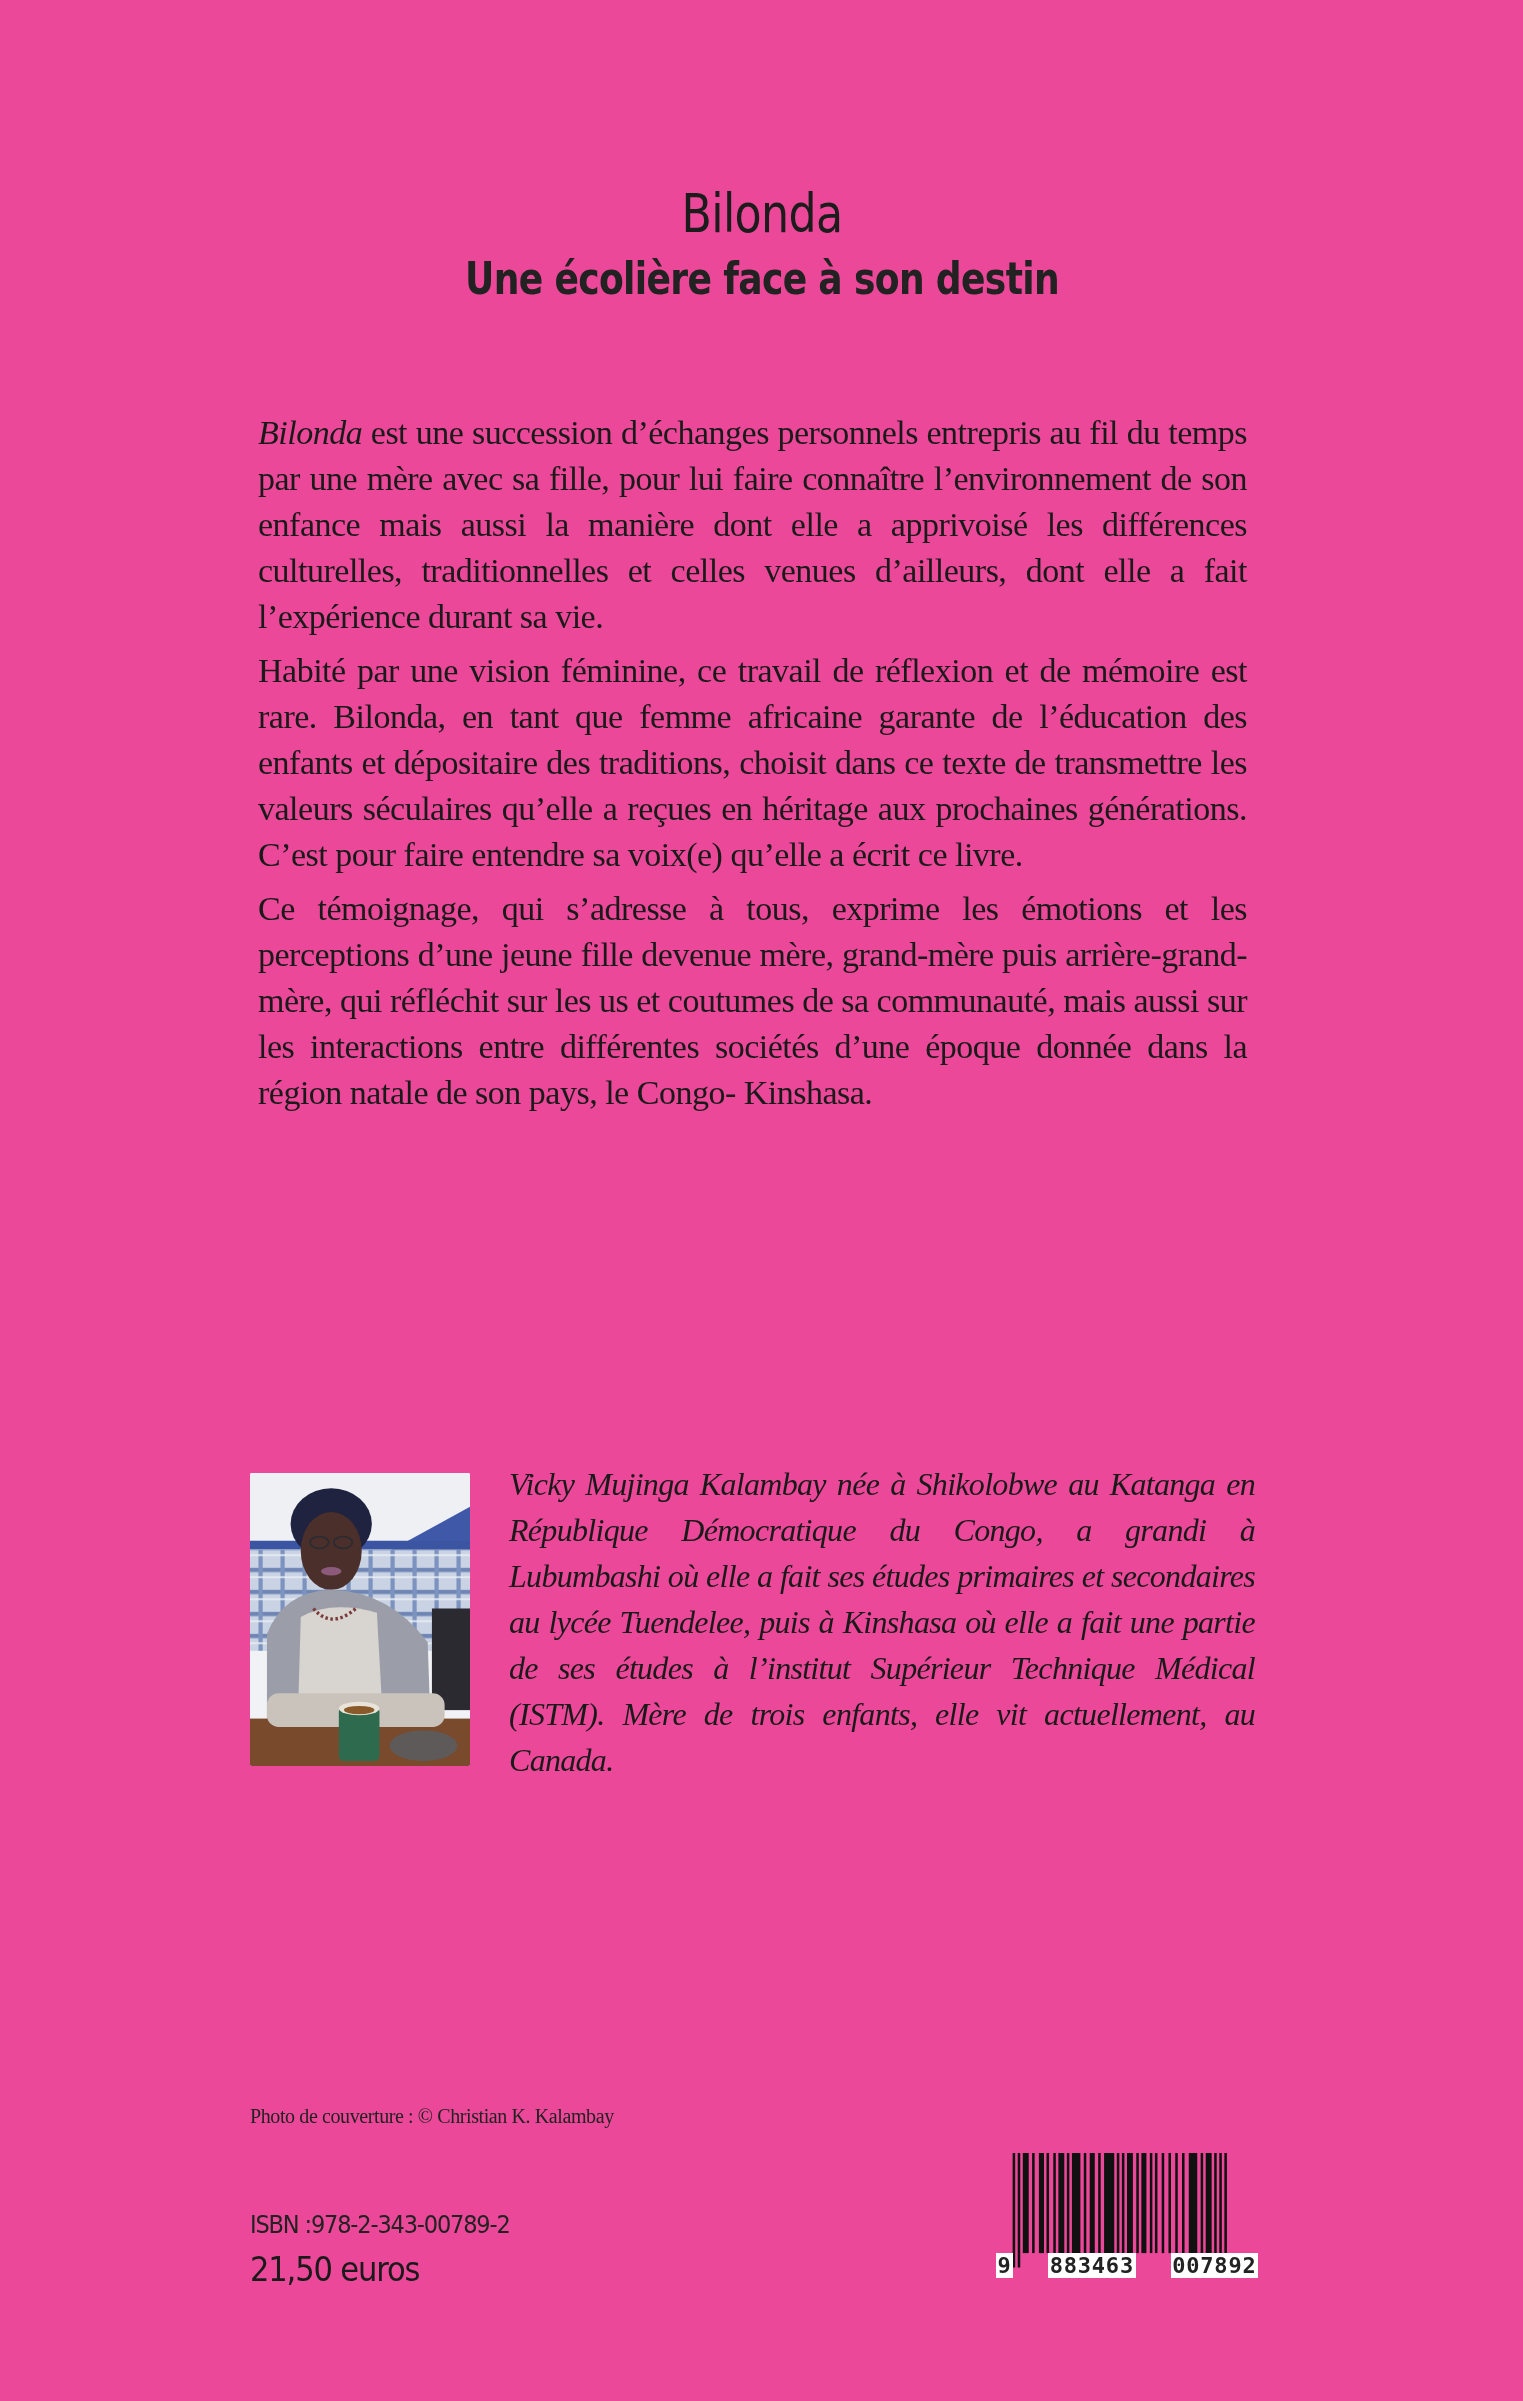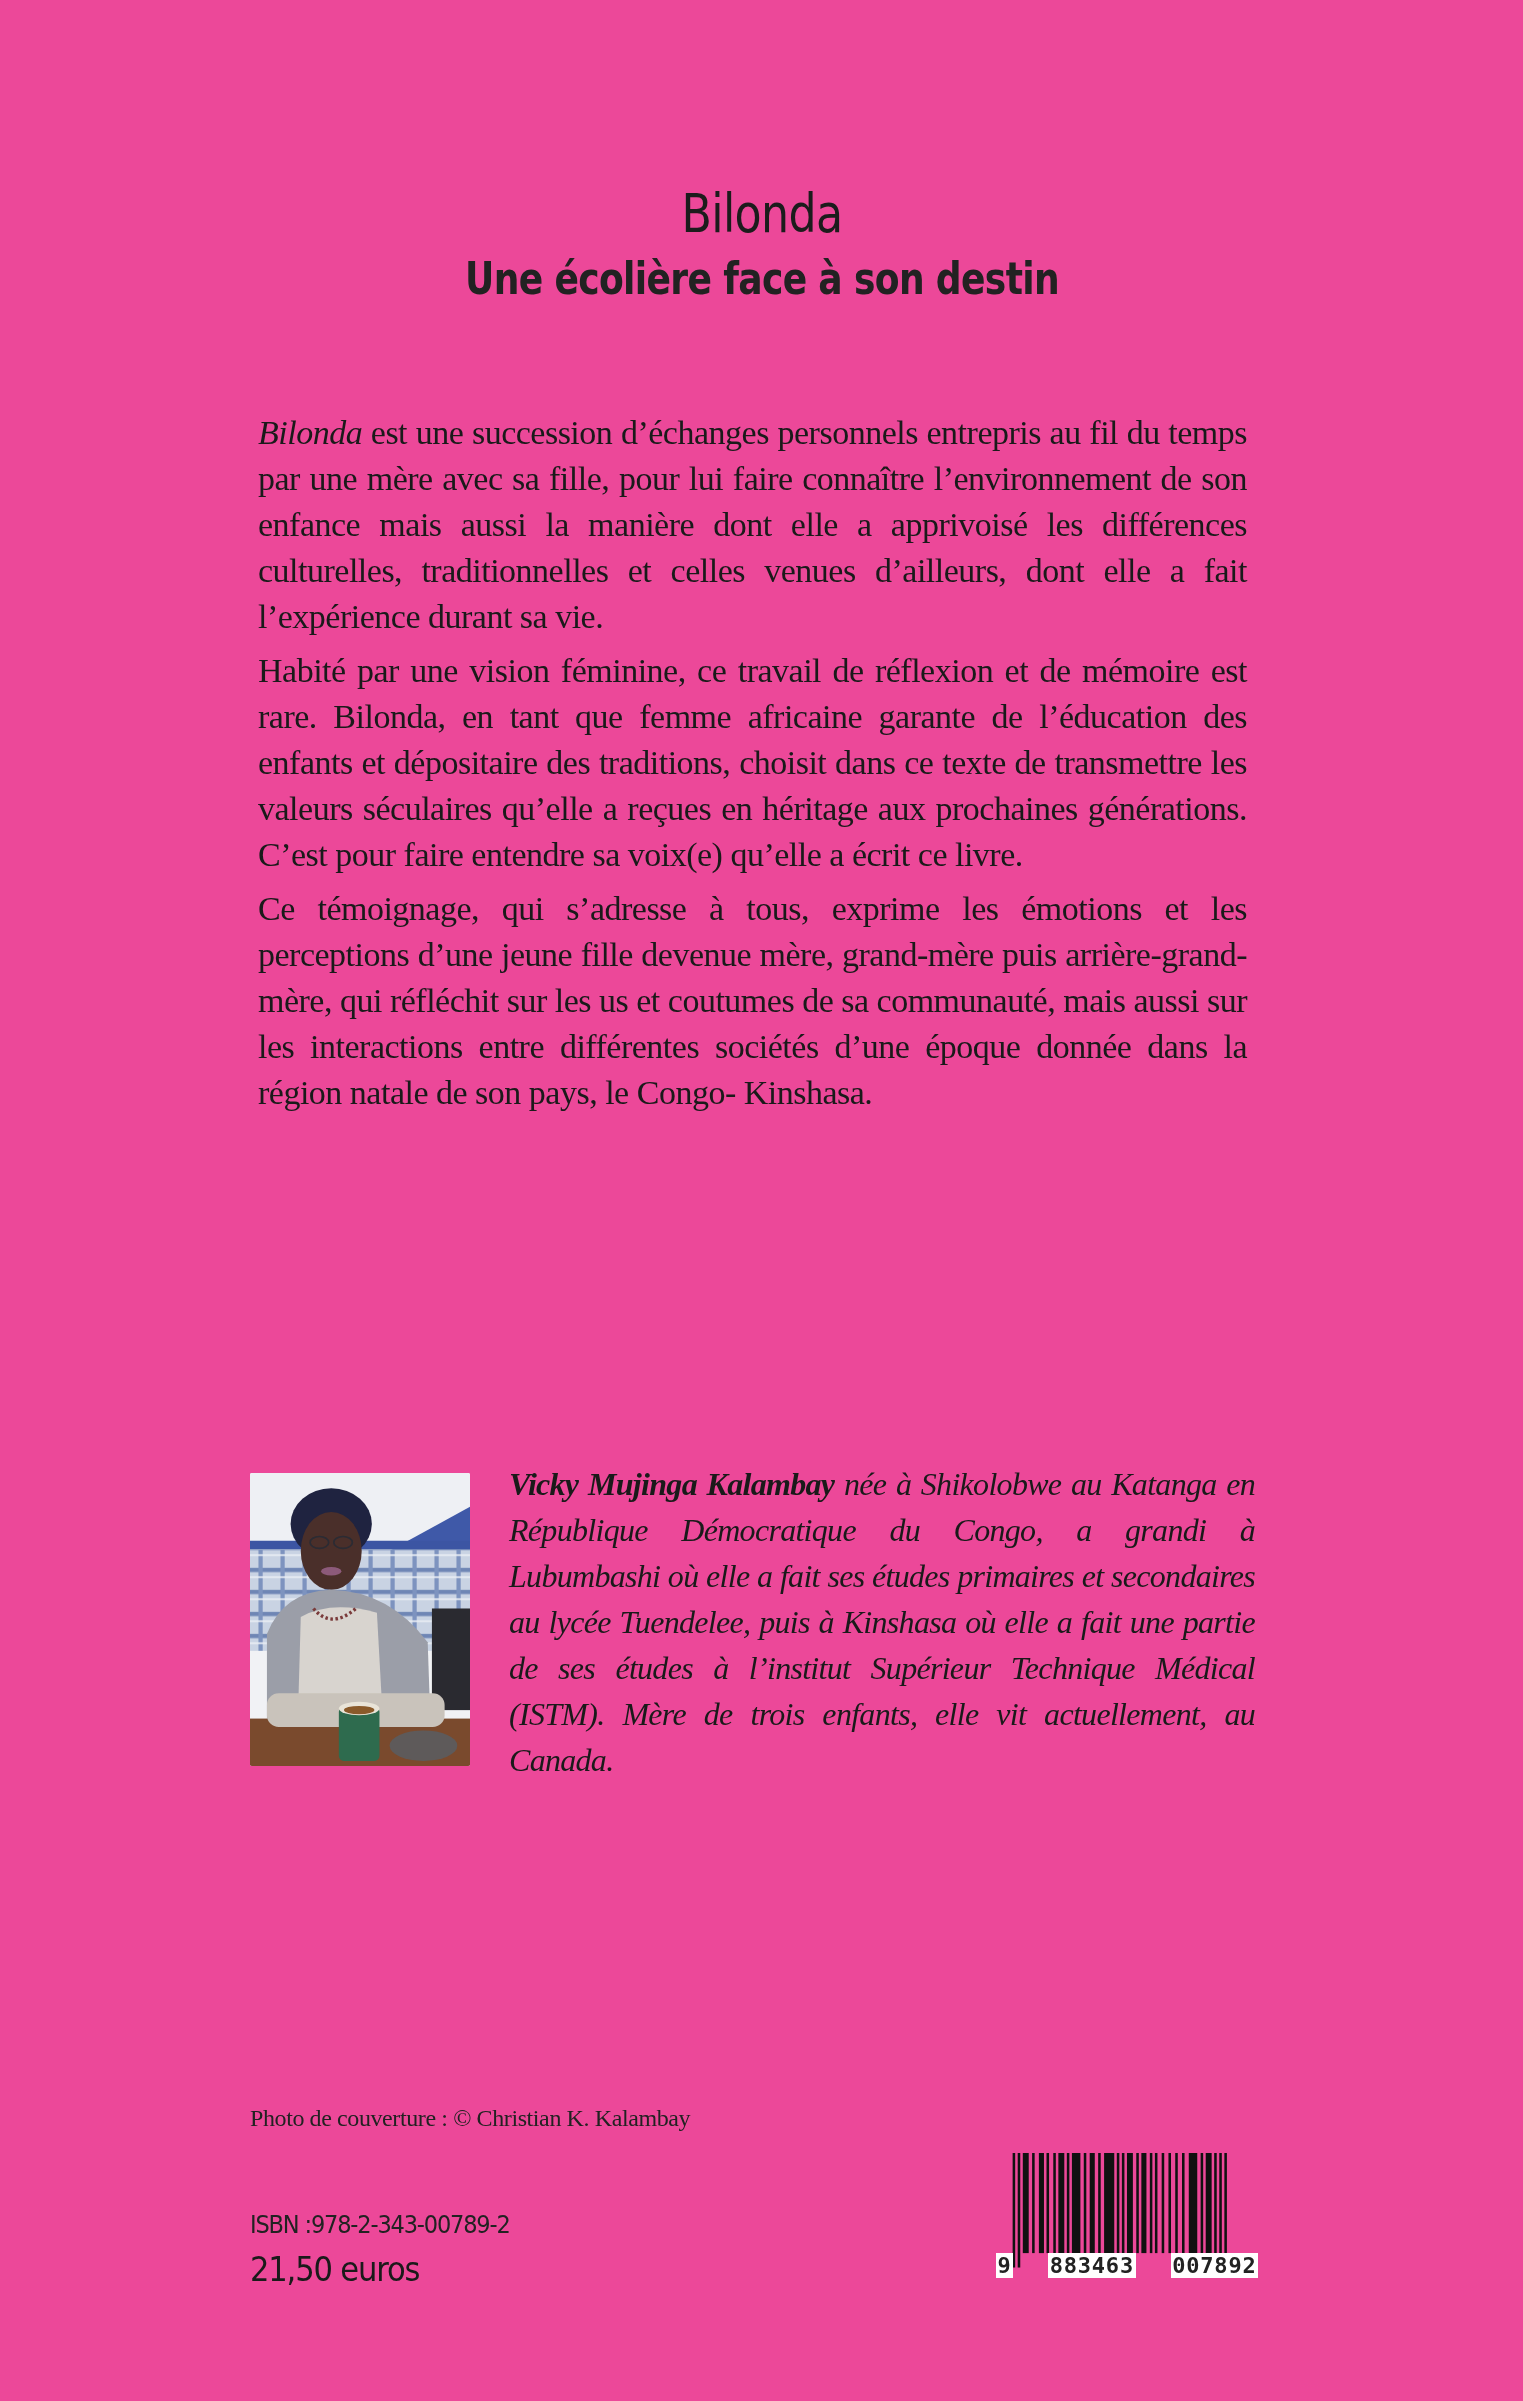--- a/index.html
+++ b/index.html
@@ -37,25 +37,25 @@
       overflow: hidden; border-radius: 1.7px;
     }
     .author-photo svg { display: block; width: 100%; height: 100%; }
 
     .author-bio {
       position: absolute; left: 509px; top: 1461px; width: 746px;
       font-size: 32px; line-height: 46px; font-style: italic;
       text-align: justify; text-align-last: left; color: #1a1a1a;
       letter-spacing: -0.7px;
     }
-    .author-bio .author-name { font-weight: bold; }
+    .author-bio .author-name { font-weight: normal; }
 
     .photo-credit {
       position: absolute; left: 250px; top: 2105px;
-      font-size: 24px; color: #222; letter-spacing: -0.4px;
+      font-size: 20px; color: #222; letter-spacing: -0.4px;
     }
     .isbn {
       position: absolute; left: 250px; top: 2210px;
       font-family: "DejaVu Sans", sans-serif; font-size: 25px; color: #222;
       letter-spacing: -1.3px; transform: scaleX(0.9); transform-origin: left;
     }
     .price {
       position: absolute; left: 250px; top: 2249px;
       font-family: "DejaVu Sans", sans-serif; font-size: 34px; color: #1a1a1a;
       letter-spacing: -1.3px; transform: scaleX(0.9); transform-origin: left;

